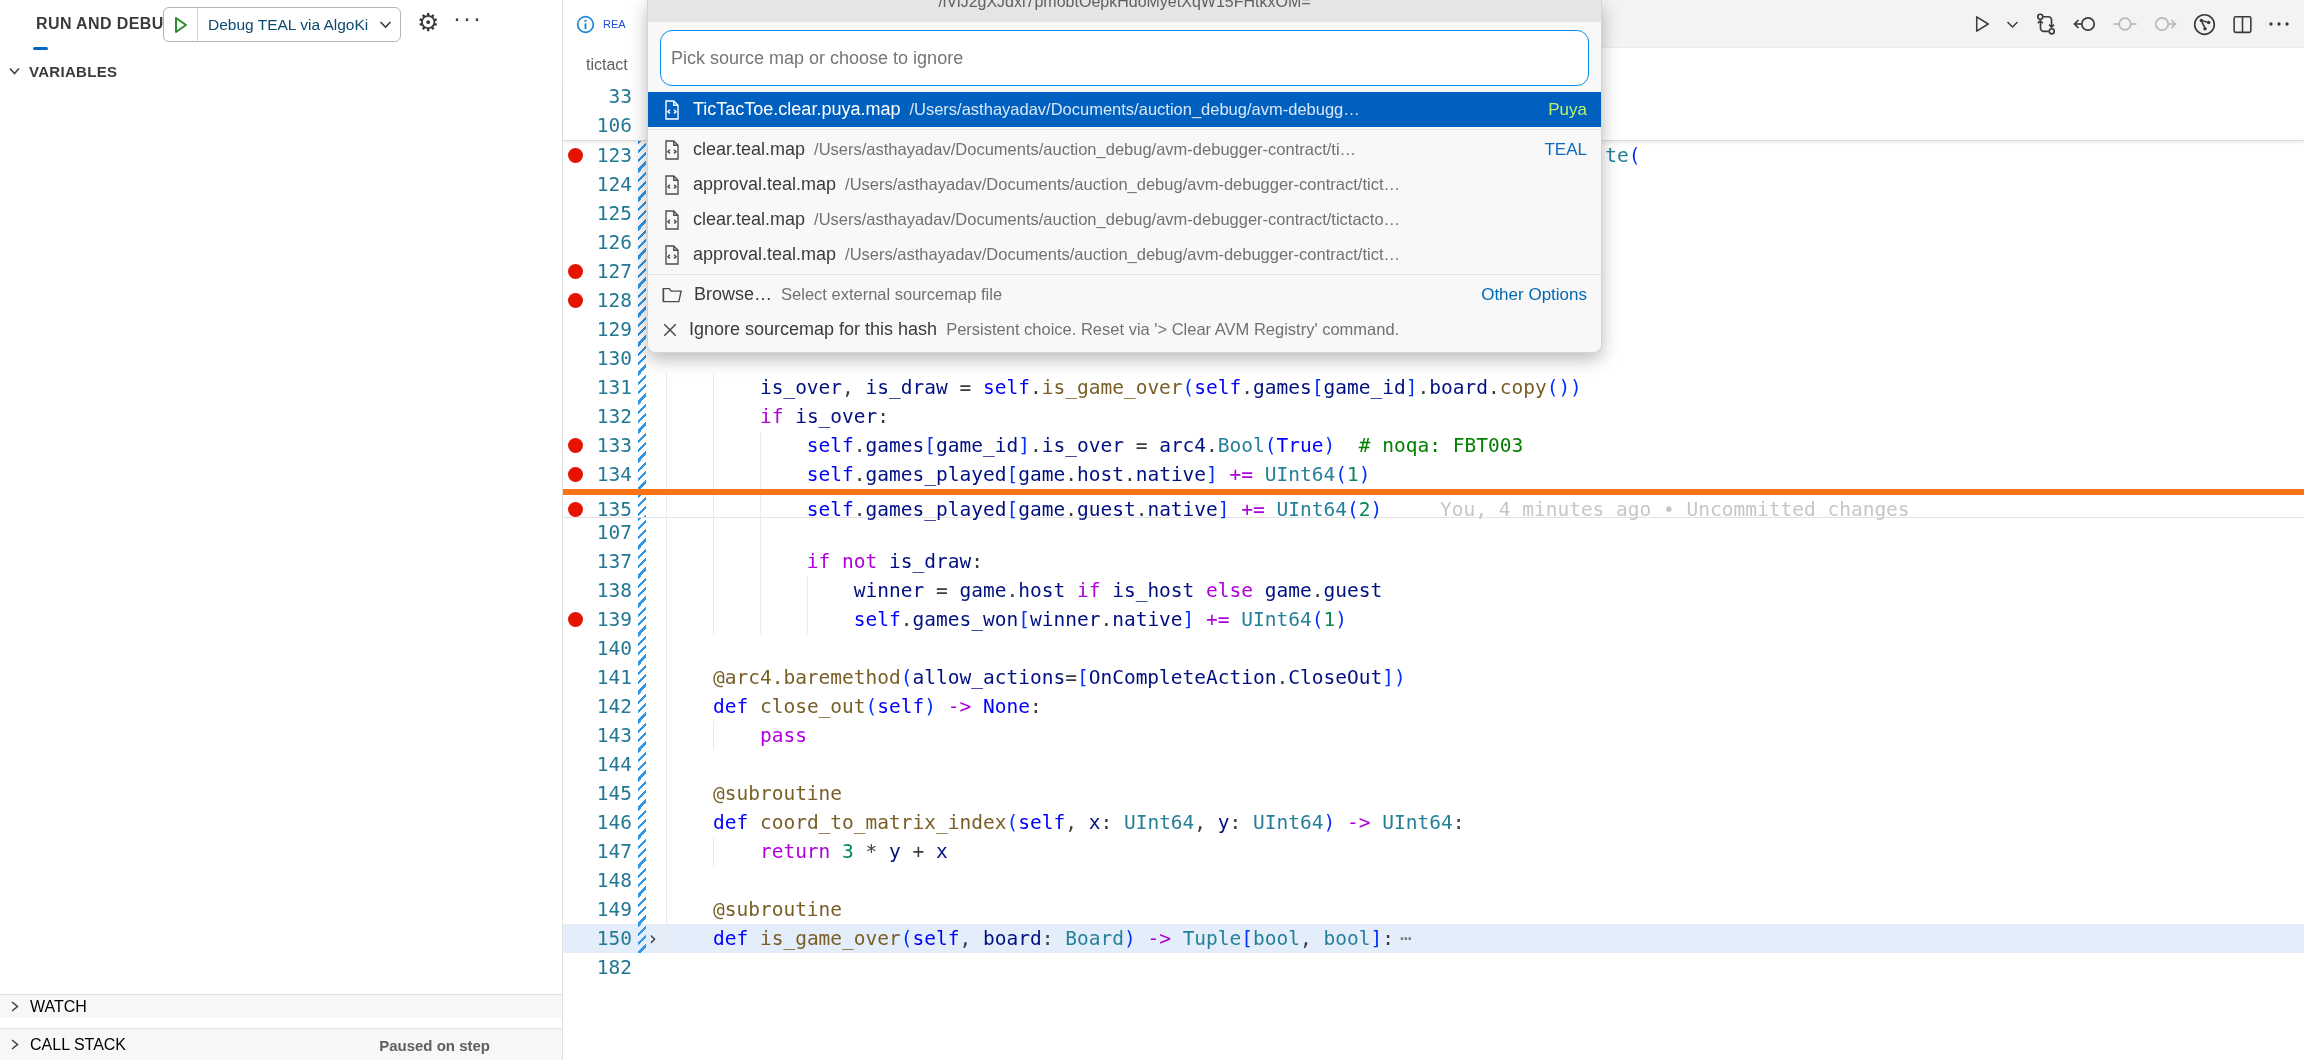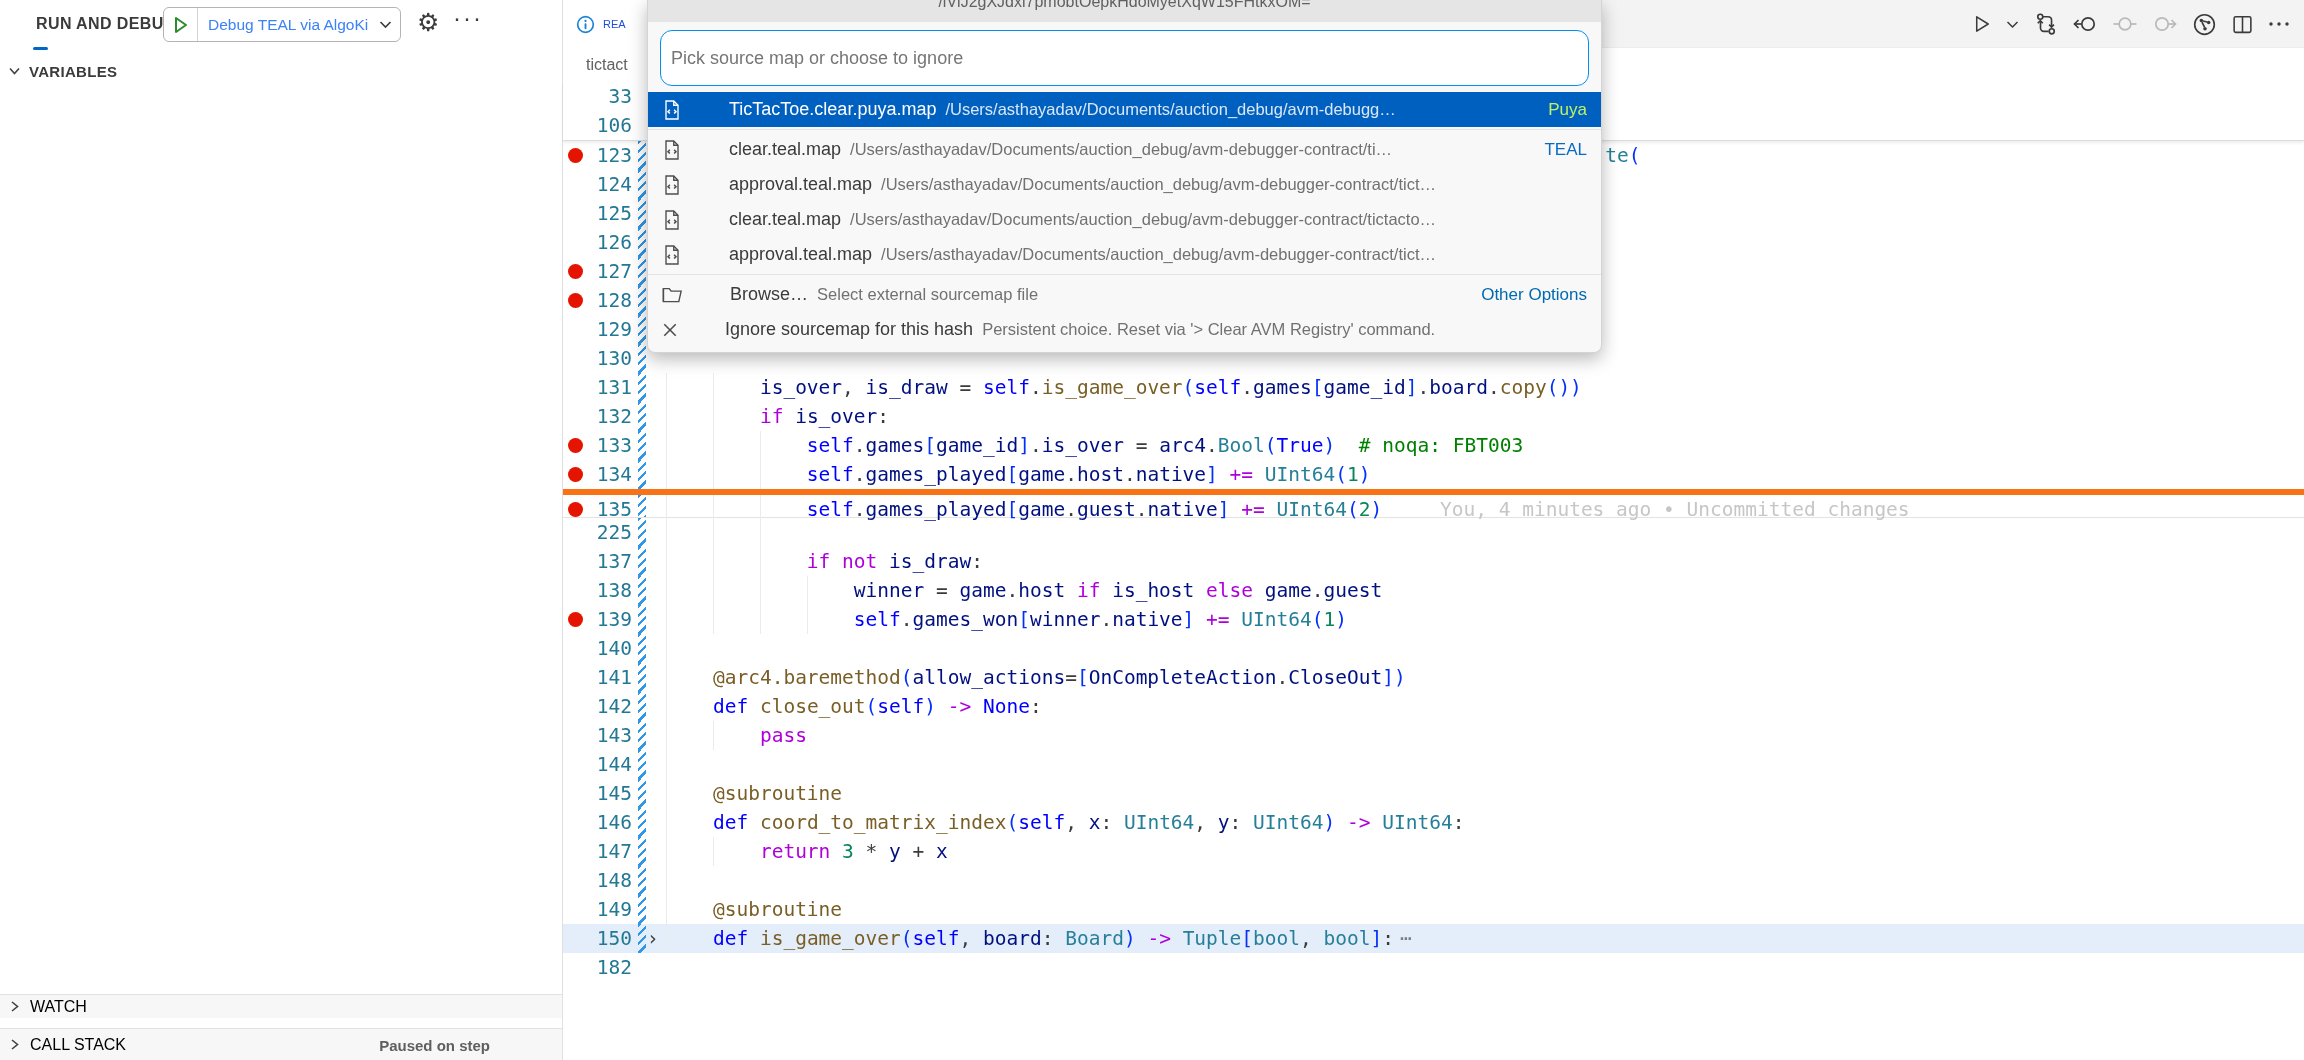--- a/index.html
+++ b/index.html
@@ -13,21 +13,21 @@
   .sb-header { position:absolute; left:0; top:0; width:100%; height:52px; }
   .sb-title { position:absolute; left:36px; top:15px; font-size:16px; font-weight:bold;
     color:#3b3b3b; letter-spacing:.4px; }
   .sb-focusdash { position:absolute; left:33px; top:47px; width:15px; height:3px;
     background:#0068c4; border-radius:2px; }
   .cfg-box { position:absolute; left:163px; top:7px; width:238px; height:35px;
     background:#fff; border:1px solid #b4b4b4; border-radius:6px; display:flex;
     align-items:center; cursor:pointer; }
   .cfg-play { width:34px; height:100%; display:flex; align-items:center;
     justify-content:center; border-right:1px solid #d4d4d4; }
-  .cfg-label { flex:1; padding-left:10px; font-size:15.5px; color:#3b82f6;
+  .cfg-label { flex:1; padding-left:10px; font-size:15.5px; color:#0c4a6e;
     white-space:nowrap; overflow:hidden; }
   .cfg-chev { padding:0 8px 0 2px; display:flex; align-items:center; }
   .sb-gear { position:absolute; left:417px; top:8px; font-size:25px; color:#3b3b3b;
     font-family:"DejaVu Sans", sans-serif; cursor:pointer; }
   .sb-dots { position:absolute; left:453px; top:4px; font-size:24px; color:#3b3b3b;
     letter-spacing:2px; cursor:pointer; }
   .sb-section-head { position:absolute; left:0; width:100%; height:30px;
     display:flex; align-items:center; cursor:pointer; }
   .sb-section-head .chev { margin:0 8px 0 8px; display:flex; }
   .sb-section-head .lbl { font-size:15px; font-weight:bold; color:#3b3b3b; letter-spacing:.3px; }
@@ -87,21 +87,21 @@
   .qp-inputwrap { padding:8px 12px 6px 12px; }
   .qp-input { width:100%; height:56px; border:1.6px solid #0090f1; border-radius:12px;
     background:#fff; font-size:18px; padding:0 10px; color:#3b3b3b; outline:none;
     font-family:"Liberation Sans", sans-serif; }
   .qp-input::placeholder { color:#767676; opacity:1; }
   .qp-list { padding-bottom:5px; }
   .qp-sep { height:1px; background:#e4e4e4; margin:2px 0; }
   .qp-row { height:35px; display:flex; align-items:center; padding:0 14px; cursor:pointer;
     color:#3b3b3b; }
   .qp-row .qpicon { display:flex; margin-right:11px; color:#4d4d4d; flex:none; }
-  .qp-row .qpname { font-size:18px; white-space:nowrap;margin-left:36px; }
+  .qp-row .qpname { font-size:18px; white-space:nowrap; }
   .qp-row .qpdesc { font-size:16.5px; color:#717171; margin-left:9px; white-space:nowrap;
     overflow:hidden; }
   .qp-row .qpright { margin-left:auto; padding-left:12px; font-size:17px; flex:none; }
   .qp-row.selected { background:#0060C0; color:#fff; }
   .qp-row.selected .qpicon { color:#fff; }
   .qp-row.selected .qpdesc { color:rgba(255,255,255,.85); }
   .qp-row.selected .qpright { color:#bef264; }
   .badge-blue { color:#0B6BC2; }
   .link-blue { color:#006AB1; }
 
@@ -256,21 +256,21 @@
           <div class="code-row"><span class="gutter"><span class="lnum">126</span><span class="stripe"></span></span><span class="content"></span></div>
           <div class="code-row"><span class="gutter"><span class="bp"></span><span class="lnum">127</span><span class="stripe"></span></span><span class="content"></span></div>
           <div class="code-row"><span class="gutter"><span class="bp"></span><span class="lnum">128</span><span class="stripe"></span></span><span class="content"></span></div>
           <div class="code-row"><span class="gutter"><span class="lnum">129</span><span class="stripe"></span></span><span class="content"></span></div>
           <div class="code-row"><span class="gutter"><span class="lnum">130</span><span class="stripe"></span></span><span class="content"></span></div>
           <div class="code-row"><span class="gutter"><span class="lnum">131</span><span class="stripe"></span></span><span class="content"><span class="ind"></span><span class="ind"></span><span class="tok-v">is_over</span><span class="tok-p">, </span><span class="tok-v">is_draw</span><span class="tok-e"> = </span><span class="tok-d">self</span><span class="tok-p">.</span><span class="tok-f">is_game_over</span><span class="tok-b">(</span><span class="tok-d">self</span><span class="tok-p">.</span><span class="tok-v">games</span><span class="tok-b">[</span><span class="tok-v">game_id</span><span class="tok-b">]</span><span class="tok-p">.</span><span class="tok-v">board</span><span class="tok-p">.</span><span class="tok-f">copy</span><span class="tok-b">())</span></span></div>
           <div class="code-row"><span class="gutter"><span class="lnum">132</span><span class="stripe"></span></span><span class="content"><span class="ind"></span><span class="ind"></span><span class="tok-k">if </span><span class="tok-v">is_over</span><span class="tok-p">:</span></span></div>
           <div class="code-row"><span class="gutter"><span class="bp"></span><span class="lnum">133</span><span class="stripe"></span></span><span class="content"><span class="ind"></span><span class="ind"></span><span class="ind"></span><span class="tok-d">self</span><span class="tok-p">.</span><span class="tok-v">games</span><span class="tok-b">[</span><span class="tok-v">game_id</span><span class="tok-b">]</span><span class="tok-p">.</span><span class="tok-v">is_over</span><span class="tok-e"> = </span><span class="tok-v">arc4</span><span class="tok-p">.</span><span class="tok-t">Bool</span><span class="tok-b">(</span><span class="tok-d">True</span><span class="tok-b">)</span><span class="tok-p">  </span><span class="tok-c"># noqa: FBT003</span></span></div>
           <div class="code-row"><span class="gutter"><span class="bp"></span><span class="lnum">134</span><span class="stripe"></span></span><span class="content"><span class="ind"></span><span class="ind"></span><span class="ind"></span><span class="tok-d">self</span><span class="tok-p">.</span><span class="tok-v">games_played</span><span class="tok-b">[</span><span class="tok-v">game</span><span class="tok-p">.</span><span class="tok-v">host</span><span class="tok-p">.</span><span class="tok-v">native</span><span class="tok-b">]</span><span class="tok-o"> += </span><span class="tok-t">UInt64</span><span class="tok-b">(</span><span class="tok-n">1</span><span class="tok-b">)</span></span></div>
           <div class="code-row current"><span class="gutter"><span class="bp"></span><span class="lnum">135</span><span class="stripe"></span></span><span class="content"><span class="ind"></span><span class="ind"></span><span class="ind"></span><span class="tok-d">self</span><span class="tok-p">.</span><span class="tok-v">games_played</span><span class="tok-b">[</span><span class="tok-v">game</span><span class="tok-p">.</span><span class="tok-v">guest</span><span class="tok-p">.</span><span class="tok-v">native</span><span class="tok-b">]</span><span class="tok-o"> += </span><span class="tok-t">UInt64</span><span class="tok-b">(</span><span class="tok-n">2</span><span class="tok-b">)</span></span><span class="blame">You, 4 minutes ago • Uncommitted changes</span></div>
-          <div class="code-row"><span class="gutter"><span class="lnum">225</span><span class="stripe"></span></span><span class="content"><span class="ind"></span><span class="ind"></span><span class="ind"></span></span></div>
+          <div class="code-row"><span class="gutter"><span class="lnum">107</span><span class="stripe"></span></span><span class="content"><span class="ind"></span><span class="ind"></span><span class="ind"></span></span></div>
           <div class="code-row"><span class="gutter"><span class="lnum">137</span><span class="stripe"></span></span><span class="content"><span class="ind"></span><span class="ind"></span><span class="ind"></span><span class="tok-k">if </span><span class="tok-k">not </span><span class="tok-v">is_draw</span><span class="tok-p">:</span></span></div>
           <div class="code-row"><span class="gutter"><span class="lnum">138</span><span class="stripe"></span></span><span class="content"><span class="ind"></span><span class="ind"></span><span class="ind"></span><span class="ind"></span><span class="tok-v">winner</span><span class="tok-e"> = </span><span class="tok-v">game</span><span class="tok-p">.</span><span class="tok-v">host</span><span class="tok-k"> if </span><span class="tok-v">is_host</span><span class="tok-k"> else </span><span class="tok-v">game</span><span class="tok-p">.</span><span class="tok-v">guest</span></span></div>
           <div class="code-row"><span class="gutter"><span class="bp"></span><span class="lnum">139</span><span class="stripe"></span></span><span class="content"><span class="ind"></span><span class="ind"></span><span class="ind"></span><span class="ind"></span><span class="tok-d">self</span><span class="tok-p">.</span><span class="tok-v">games_won</span><span class="tok-b">[</span><span class="tok-v">winner</span><span class="tok-p">.</span><span class="tok-v">native</span><span class="tok-b">]</span><span class="tok-o"> += </span><span class="tok-t">UInt64</span><span class="tok-b">(</span><span class="tok-n">1</span><span class="tok-b">)</span></span></div>
           <div class="code-row"><span class="gutter"><span class="lnum">140</span><span class="stripe"></span></span><span class="content"><span class="ind"></span></span></div>
           <div class="code-row"><span class="gutter"><span class="lnum">141</span><span class="stripe"></span></span><span class="content"><span class="ind"></span><span class="tok-f">@arc4.baremethod</span><span class="tok-b">(</span><span class="tok-v">allow_actions</span><span class="tok-e">=</span><span class="tok-b">[</span><span class="tok-v">OnCompleteAction</span><span class="tok-p">.</span><span class="tok-v">CloseOut</span><span class="tok-b">])</span></span></div>
           <div class="code-row"><span class="gutter"><span class="lnum">142</span><span class="stripe"></span></span><span class="content"><span class="ind"></span><span class="tok-d">def </span><span class="tok-f">close_out</span><span class="tok-b">(</span><span class="tok-d">self</span><span class="tok-b">)</span><span class="tok-o"> -&gt; </span><span class="tok-d">None</span><span class="tok-p">:</span></span></div>
           <div class="code-row"><span class="gutter"><span class="lnum">143</span><span class="stripe"></span></span><span class="content"><span class="ind"></span><span class="ind"></span><span class="tok-k">pass</span></span></div>
           <div class="code-row"><span class="gutter"><span class="lnum">144</span><span class="stripe"></span></span><span class="content"><span class="ind"></span></span></div>
           <div class="code-row"><span class="gutter"><span class="lnum">145</span><span class="stripe"></span></span><span class="content"><span class="ind"></span><span class="tok-f">@subroutine</span></span></div>
           <div class="code-row"><span class="gutter"><span class="lnum">146</span><span class="stripe"></span></span><span class="content"><span class="ind"></span><span class="tok-d">def </span><span class="tok-f">coord_to_matrix_index</span><span class="tok-b">(</span><span class="tok-d">self</span><span class="tok-p">, </span><span class="tok-v">x</span><span class="tok-p">: </span><span class="tok-t">UInt64</span><span class="tok-p">, </span><span class="tok-v">y</span><span class="tok-p">: </span><span class="tok-t">UInt64</span><span class="tok-b">)</span><span class="tok-o"> -&gt; </span><span class="tok-t">UInt64</span><span class="tok-p">:</span></span></div>

